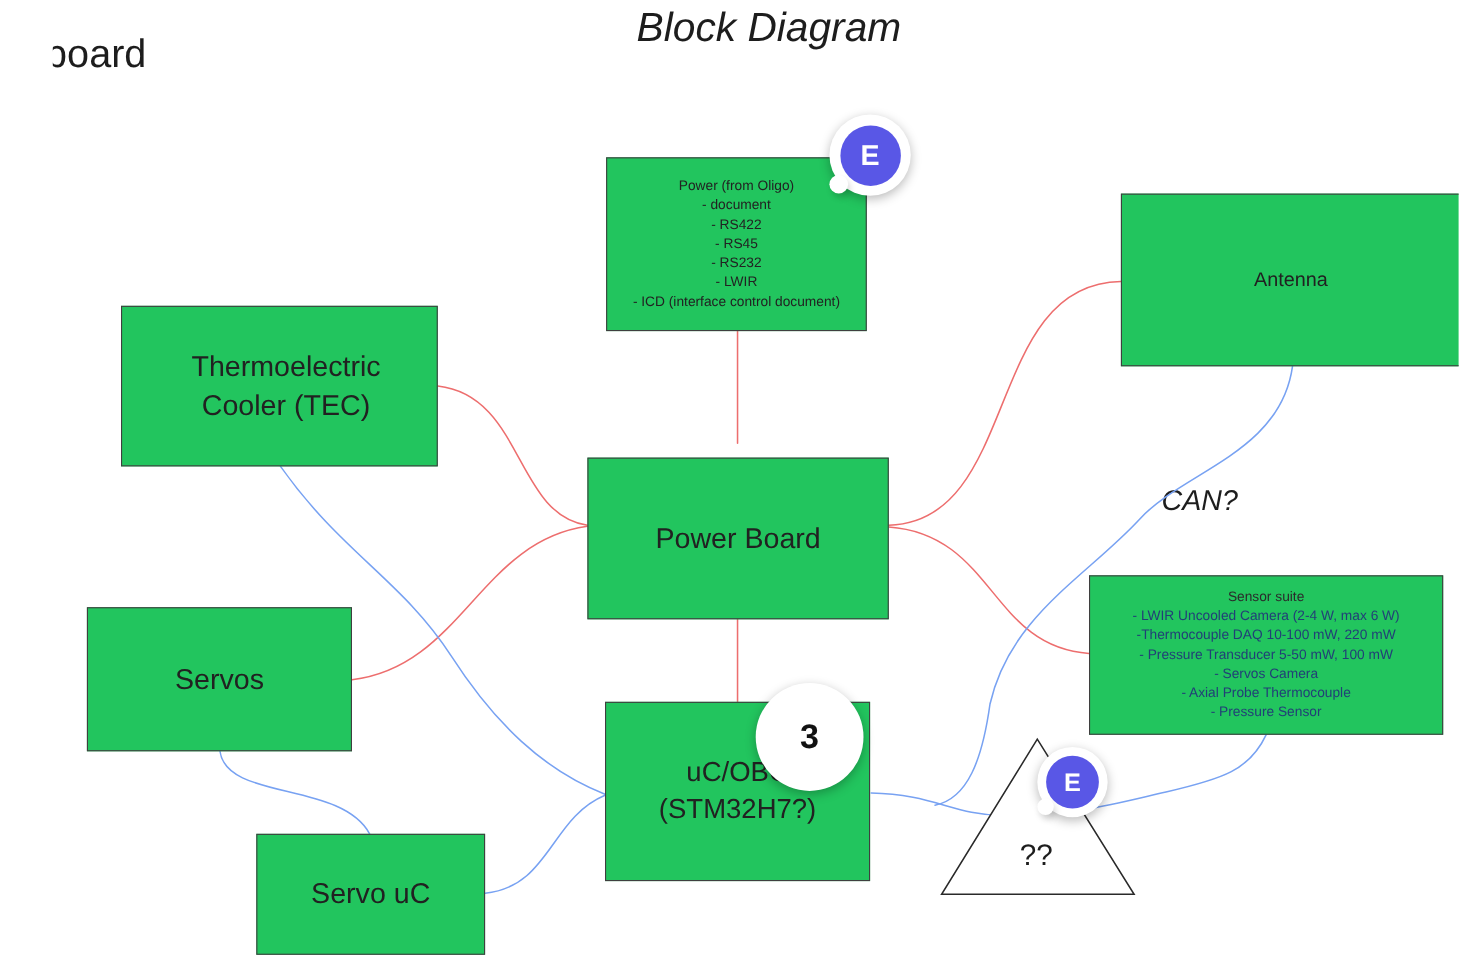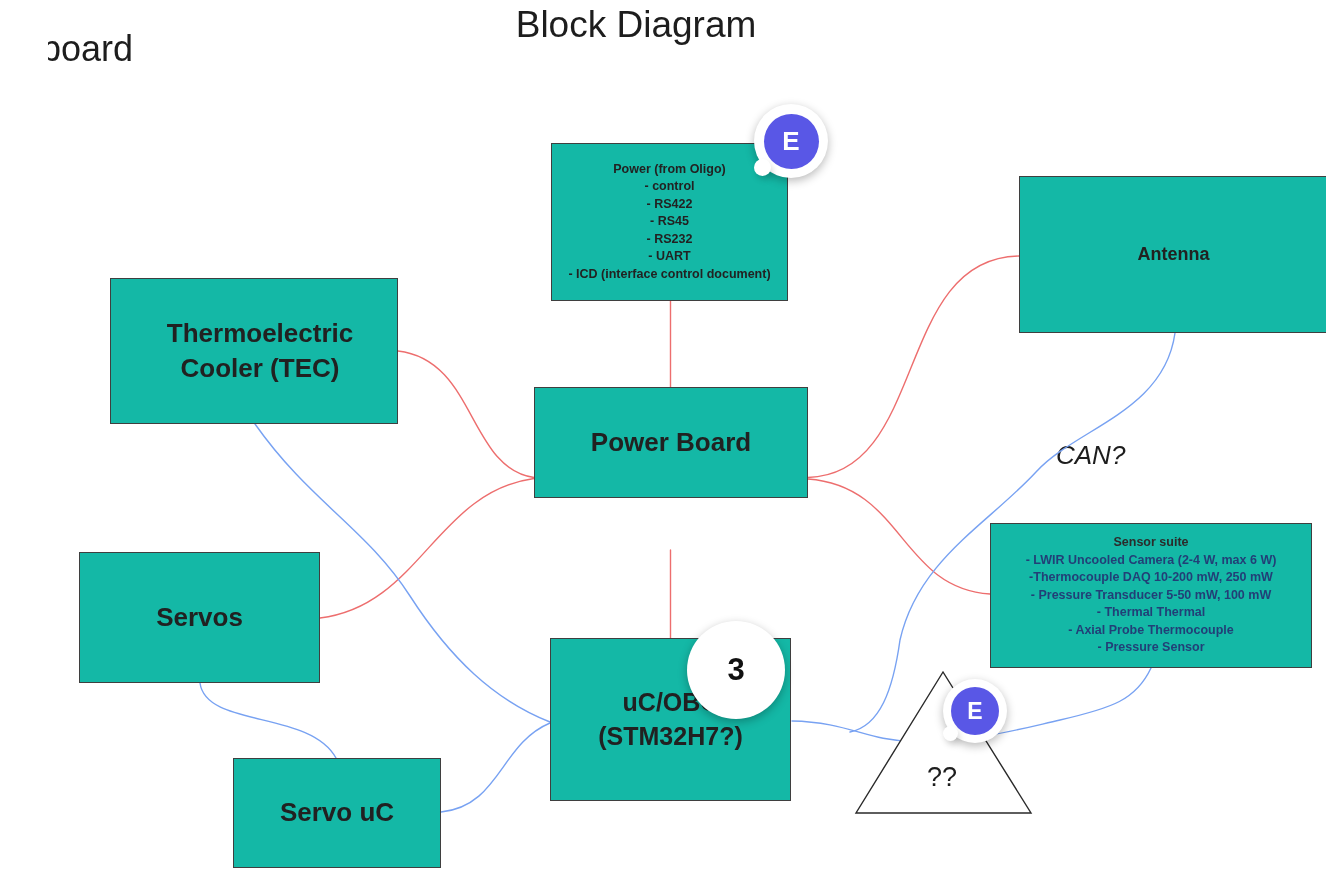--- a/index.html
+++ b/index.html
@@ -7,41 +7,40 @@
     position:relative;
     width:1326px;height:872px;
     overflow:hidden;
     background:#ffffff;
     font-family:"Liberation Sans","DejaVu Sans",sans-serif;
     color:#1f1f1f;
     margin-left:48px;
   }
   .canvas-text{position:absolute;white-space:nowrap;color:#1d1d1d;}
   .partial-title{left:-7px;top:28px;font-size:36px;}
-  .heading{left:588px;top:4px;transform:translateX(-50%);font-size:37px;}
+  .heading{left:651px;top:4px;transform:translateX(-50%);font-size:37px;font-style:italic;}
   .can-label{left:1008px;top:440px;font-size:26px;font-style:italic;}
 
   .connector-layer{position:absolute;left:0;top:0;z-index:1;}
 
   .node{
     position:absolute;
-    background:#14b8a6;
+    background:#22c55e;
     border:1.5px solid #3f3f3f;
     display:flex;align-items:center;justify-content:center;
     text-align:center;
     z-index:2;
     box-sizing:border-box;
-    font-weight:bold;
   }
   .node-label{white-space:pre-line;line-height:1.35;color:#212121;}
 
   .node-tec{left:62px;top:278px;width:288px;height:146px;font-size:26px;padding-left:12px;}
   .node-servos{left:31px;top:552px;width:241px;height:131px;font-size:26px;}
   .node-servo-uc{left:185px;top:758px;width:208px;height:110px;font-size:26px;}
-  .node-power-board{left:486px;top:387px;width:274px;height:111px;font-size:26px;}
+  .node-power-board{left:486px;top:416px;width:274px;height:147px;font-size:26px;}
   .node-obc{left:502px;top:638px;width:241px;height:163px;font-size:25px;}
   .node-antenna{left:971px;top:176px;width:309px;height:157px;font-size:18px;}
 
   .node-list{flex-direction:column;justify-content:center;}
   .node-oligo{left:503px;top:143px;width:237px;height:158px;}
   .node-sensor{left:942px;top:523px;width:322px;height:145px;}
   .list-line{font-size:12.5px;line-height:17.5px;color:#222222;}
   .node-sensor .list-title{font-size:12.5px;line-height:17.5px;color:#2b2b2b;}
   .node-sensor .list-line{color:#223f77;}
 
@@ -123,34 +122,34 @@
     <span class="node-label">uC/OBC
 (STM32H7?)</span>
   </div>
 
   <div class="node node-antenna">
     <span class="node-label">Antenna</span>
   </div>
 
   <div class="node node-list node-oligo">
     <div class="list-line">Power (from Oligo)</div>
-    <div class="list-line">- control</div>
+    <div class="list-line">- document</div>
     <div class="list-line">- RS422</div>
     <div class="list-line">- RS45</div>
     <div class="list-line">- RS232</div>
-    <div class="list-line">- UART</div>
+    <div class="list-line">- LWIR</div>
     <div class="list-line">- ICD (interface control document)</div>
   </div>
 
   <div class="node node-list node-sensor">
     <div class="list-title">Sensor suite</div>
     <div class="list-line">- LWIR Uncooled Camera (2-4 W, max 6 W)</div>
-    <div class="list-line">-Thermocouple DAQ 10-200 mW, 250 mW</div>
+    <div class="list-line">-Thermocouple DAQ 10-100 mW, 220 mW</div>
     <div class="list-line">- Pressure Transducer 5-50 mW, 100 mW</div>
-    <div class="list-line">- Thermal Thermal</div>
+    <div class="list-line">- Servos Camera</div>
     <div class="list-line">- Axial Probe Thermocouple</div>
     <div class="list-line">- Pressure Sensor</div>
   </div>
 
   <div class="bubble bubble-count">
     <span class="count">3</span>
   </div>
 
   <div class="bubble bubble-e-top">
     <span class="tail"></span>

